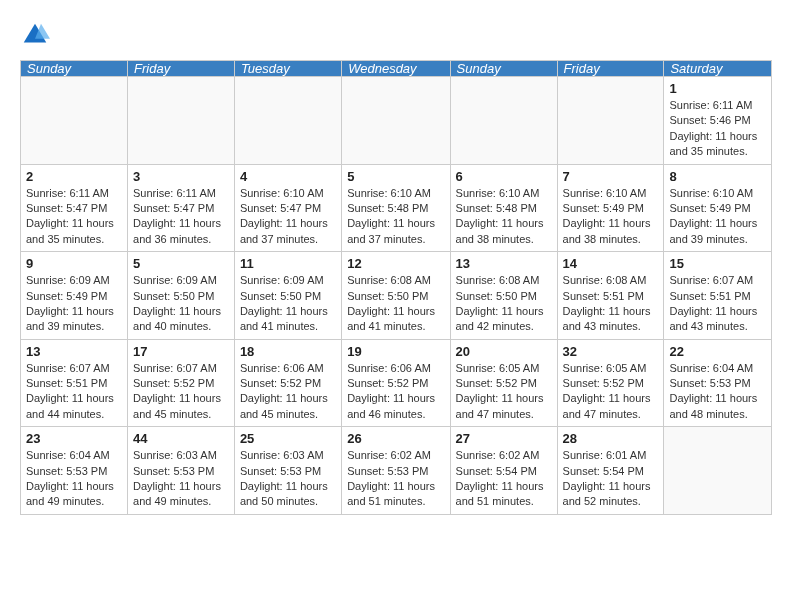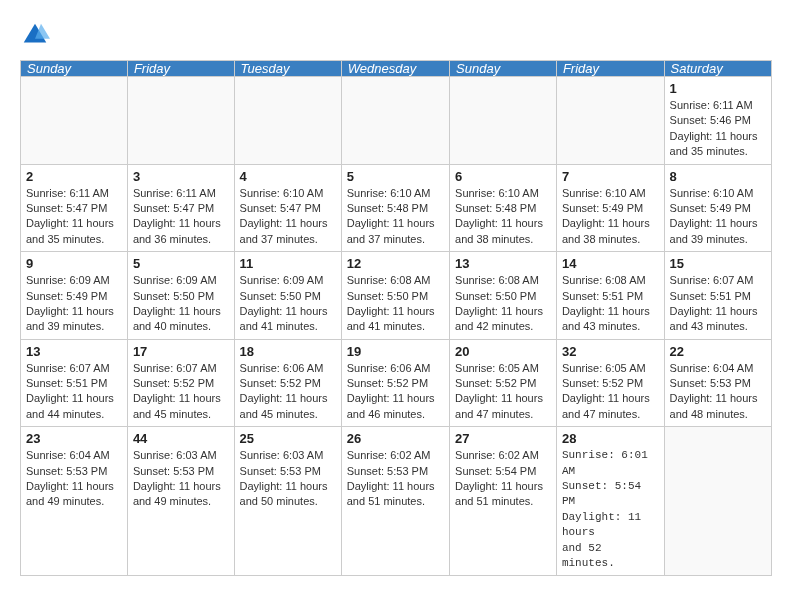--- a/index.html
+++ b/index.html
@@ -318,21 +318,21 @@
         </td>
         <td>
           <span class="day-number">27</span>
           <div class="day-info" style="white-space: pre-line;">Sunrise: 6:02 AM
 Sunset: 5:54 PM
 Daylight: 11 hours
 and 51 minutes.</div>
         </td>
         <td>
           <span class="day-number">28</span>
-          <div class="day-info" style="white-space: pre-line; font-family: Liberation Mono, monospace;">Sunrise: 6:01 AM
+          <div class="day-info" style="white-space: pre-line;">Sunrise: 6:01 AM
 Sunset: 5:54 PM
 Daylight: 11 hours
 and 52 minutes.</div>
         </td>
         <td class="empty"></td>
       </tr>
     </tbody>
 </table>
 
 </body></html>

